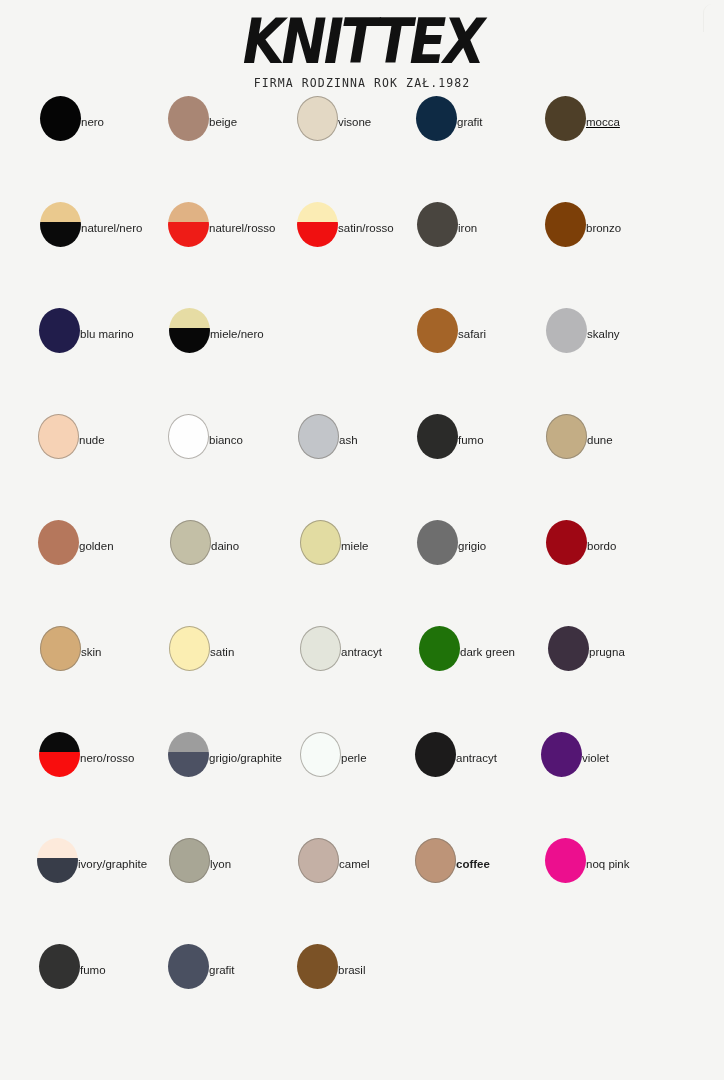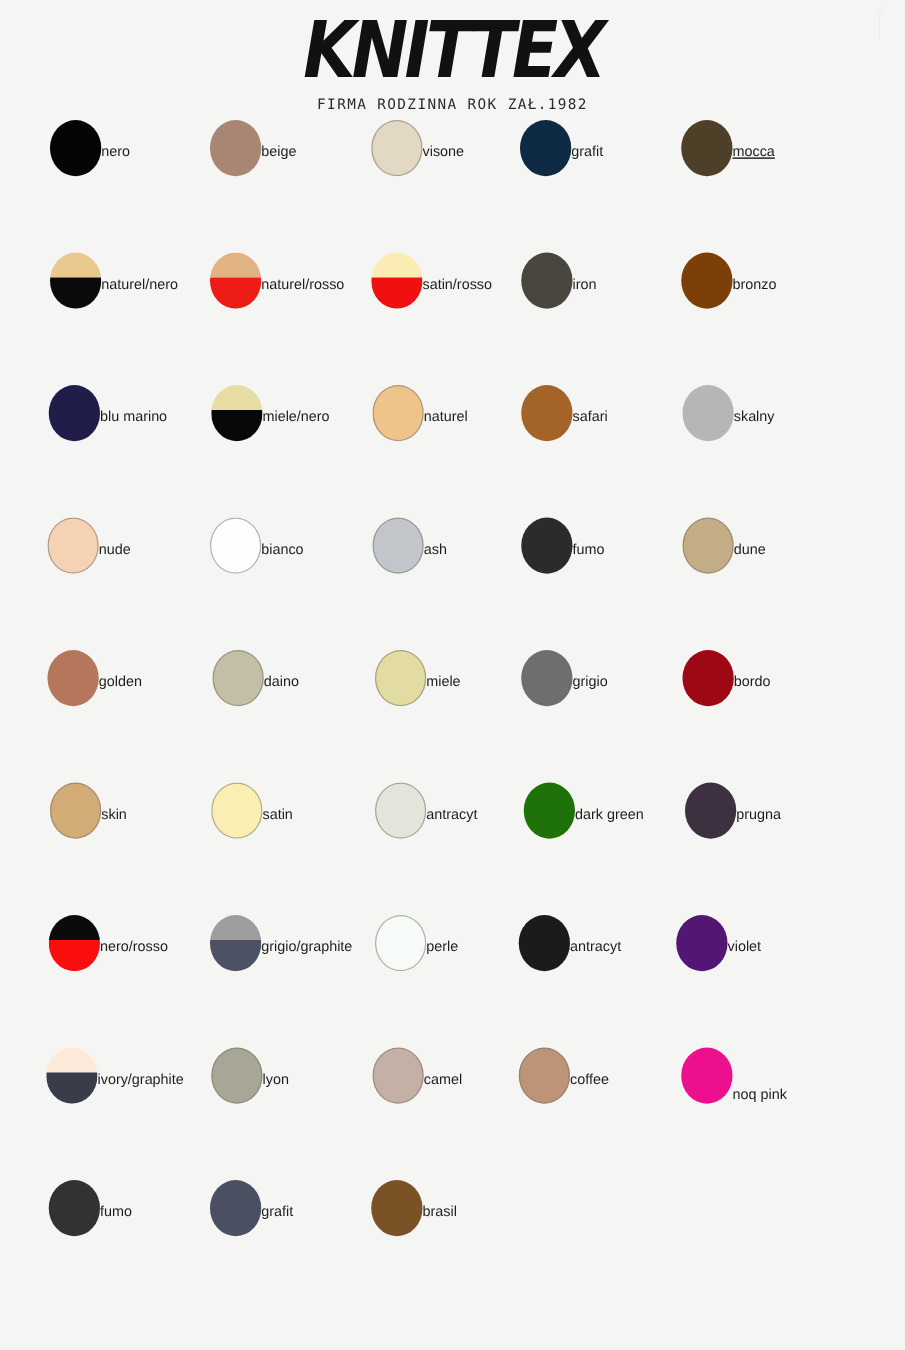--- a/index.html
+++ b/index.html
@@ -179,24 +179,20 @@
         <div class="swatch-dot" style="background: rgb(33, 29, 75);"></div>
         <div class="swatch-label" style="color: rgb(30, 30, 30);">blu marino</div>
       </div>
       <div class="swatch-cell" style="left: 169px;">
         <div class="swatch-dot">
           <div class="swatch-half top" style="background: rgb(230, 220, 164);"></div>
           <div class="swatch-half bottom" style="background: rgb(8, 8, 8);"></div>
         </div>
         <div class="swatch-label" style="color: rgb(30, 30, 30);">miele/nero</div>
       </div>
-      <div class="swatch-cell" style="left: 298px;">
-        <div class="swatch-dot bordered" style="background: rgb(238, 196, 138);"></div>
-        <div class="swatch-label" style="color: rgb(30, 30, 30);">naturel</div>
-      </div>
       <div class="swatch-cell" style="left: 417px;">
         <div class="swatch-dot" style="background: rgb(164, 100, 40);"></div>
         <div class="swatch-label" style="color: rgb(30, 30, 30);">safari</div>
       </div>
       <div class="swatch-cell" style="left: 546px;">
         <div class="swatch-dot" style="background: rgb(182, 182, 184);"></div>
         <div class="swatch-label" style="color: rgb(30, 30, 30);">skalny</div>
       </div>
     </div>
     <div class="swatch-row">
@@ -304,23 +300,23 @@
       <div class="swatch-cell" style="left: 169px;">
         <div class="swatch-dot bordered" style="background: rgb(168, 166, 149);"></div>
         <div class="swatch-label" style="color: rgb(30, 30, 30);">lyon</div>
       </div>
       <div class="swatch-cell" style="left: 298px;">
         <div class="swatch-dot bordered" style="background: rgb(196, 176, 165);"></div>
         <div class="swatch-label" style="color: rgb(30, 30, 30);">camel</div>
       </div>
       <div class="swatch-cell" style="left: 415px;">
         <div class="swatch-dot bordered" style="background: rgb(189, 148, 120);"></div>
-        <div class="swatch-label" style="color: rgb(30, 30, 30);">coffee</div>
-      </div>
-      <div class="swatch-cell" style="left: 545px; align-items: flex-end;">
+        <div class="swatch-label" style="color: rgb(30, 30, 30); font-weight: bold;">coffee</div>
+      </div>
+      <div class="swatch-cell" style="left: 545px;">
         <div class="swatch-dot" style="background: rgb(236, 15, 142);"></div>
         <div class="swatch-label" style="color: rgb(30, 30, 30);">noq pink</div>
       </div>
     </div>
     <div class="swatch-row">
       <div class="swatch-cell" style="left: 39px;">
         <div class="swatch-dot" style="background: rgb(50, 50, 49);"></div>
         <div class="swatch-label" style="color: rgb(30, 30, 30);">fumo</div>
       </div>
       <div class="swatch-cell" style="left: 168px;">

